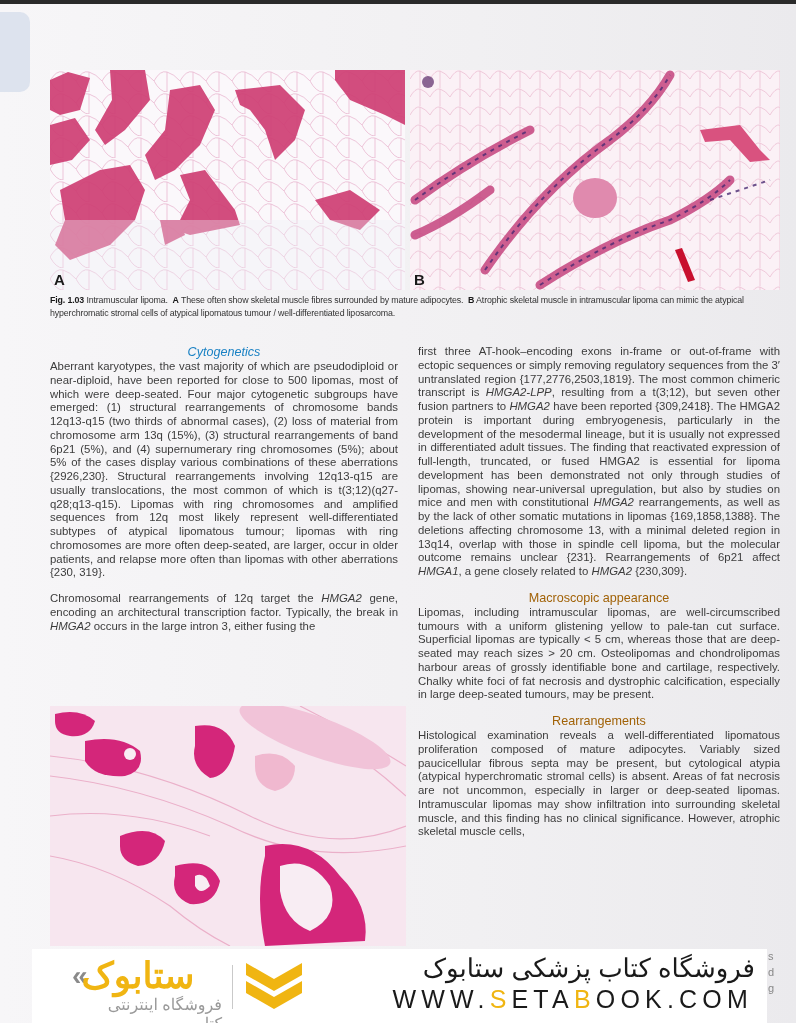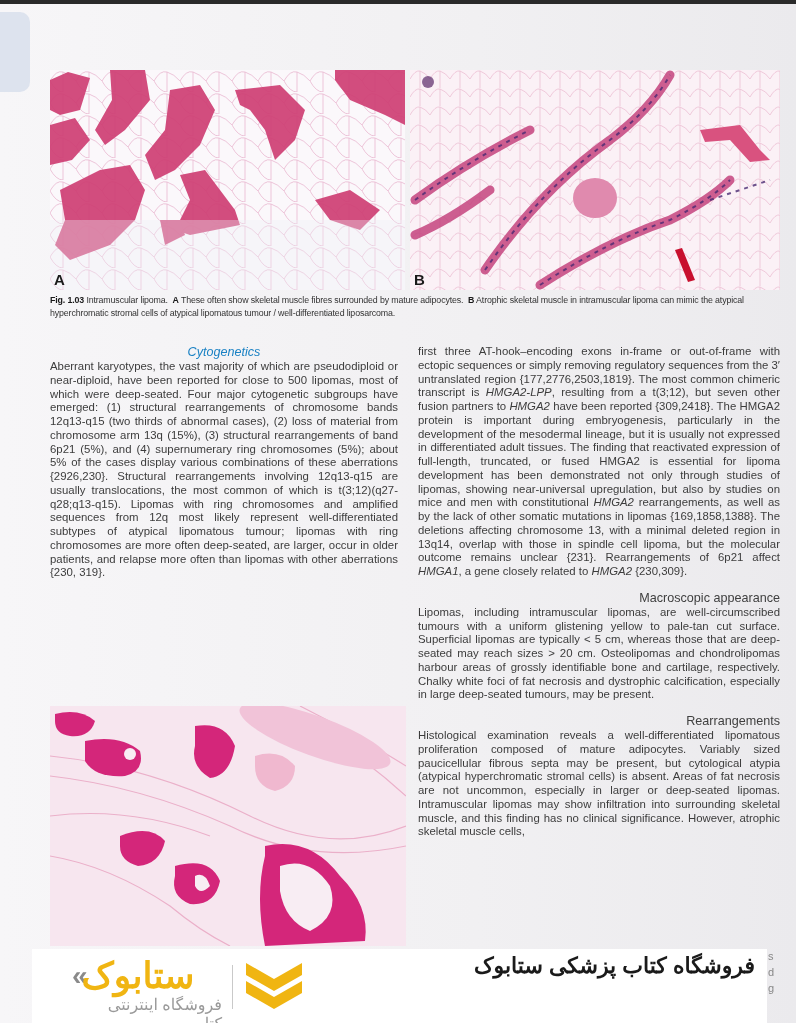--- a/index.html
+++ b/index.html
@@ -22,35 +22,35 @@
     .fig-label { position: absolute; left: 4px; bottom: 2px; font-weight: bold; font-size: 15px; color: #1a1a1a; font-family: "Liberation Sans", sans-serif; }
     .fig svg { position: absolute; left: 0; top: 0; }
 
     .caption { position: absolute; left: 50px; top: 293px; width: 730px; font-size: 9.6px; line-height: 13px; color: #333; letter-spacing: -0.15px; font-family: "Liberation Sans", sans-serif; transform: scaleX(0.92); transform-origin: left top; width: 795px; }
     .caption b { font-weight: bold; color: #1a1a1a; }
 
     .col { position: absolute; font-size: 11.4px; line-height: 13.75px; text-align: justify; color: #3c3c3c; }
     .col-left { left: 50px; top: 345px; width: 348px; }
     .col-right { left: 418px; top: 345px; width: 362px; }
     .h-blue { color: #1b82c4; font-style: italic; font-size: 12.6px; line-height: 15px; text-align: center; }
-    .h-dark { color: #404040; font-size: 12.6px; line-height: 15px; text-align: right; }
+    .h-dark { color: #a16207; font-size: 12.6px; line-height: 15px; text-align: center; }
     .p { display: block; }
     .gap { height: 12px; }
     i { font-style: italic; }
 
     
     .banner { position: absolute; left: 32px; top: 949px; width: 735px; height: 74px; background: #ffffff; }
     .logo-text-wrap { position: absolute; left: 40px; top: 12px; width: 150px; height: 56px; }
     .logo-main { position: absolute; left: 0; top: 0; display: flex; align-items: center; gap: 2px; }
     .chev { color: #8a8a8a; font-size: 28px; font-weight: bold; letter-spacing: -8px; line-height: 30px; }
     .logo-word { color: #f0b512; font-size: 36px; font-weight: bold; line-height: 30px; letter-spacing: 1px; }
     .logo-sub { position: absolute; left: 14px; top: 34px; font-size: 16px; color: #9a9a9a; direction: rtl; }
     .logo-divider { position: absolute; left: 200px; top: 16px; width: 1px; height: 44px; background: #c9c9c9; }
     .logo-mark { position: absolute; left: 212px; top: 10px; }
-    .store-name { position: absolute; right: 12px; top: 4px; font-size: 22px; color: #1a1a1a; direction: rtl; text-align: right; font-weight: bold; }
+    .store-name { position: absolute; right: 12px; top: 4px; font-size: 26px; color: #1a1a1a; direction: rtl; text-align: right; }
     .store-url { position: absolute; right: 14px; top: 36px; font-size: 25px; letter-spacing: 5.2px; color: #1a1a1a; font-family: "Liberation Sans", sans-serif; }
     .store-url .y { color: #f0b512; }
     .edge-letters { position: absolute; left: 768px; top: 948px; width: 14px; font-size: 11px; line-height: 16px; color: #888; }
   </style>
 </head>
 <body>
 
 <div class="top-edge"></div>
 <div class="page"></div>
 <div class="tab-shadow"></div>
@@ -116,20 +116,21 @@
   <b>A</b>
   <span>These often show skeletal muscle fibres surrounded by mature adipocytes.</span>&nbsp;
   <b>B</b>
   <span>Atrophic skeletal muscle in intramuscular lipoma can mimic the atypical hyperchromatic stromal cells of atypical lipomatous tumour / well-differentiated liposarcoma.</span>
 </div>
 
 <div class="col col-left">
   <div class="h-blue">Cytogenetics</div>
   <span class="p">Aberrant karyotypes, the vast majority of which are pseudodiploid or near-diploid, have been reported for close to 500 lipomas, most of which were deep-seated. Four major cytogenetic subgroups have emerged: (1) structural rearrangements of chromosome bands 12q13-q15 (two thirds of abnormal cases), (2) loss of material from chromosome arm 13q (15%), (3) structural rearrangements of band 6p21 (5%), and (4) supernumerary ring chromosomes (5%); about 5% of the cases display various combinations of these aberrations {2926,230}. Structural rearrangements involving 12q13-q15 are usually translocations, the most common of which is t(3;12)(q27-q28;q13-q15). Lipomas with ring chromosomes and amplified sequences from 12q most likely represent well-differentiated subtypes of atypical lipomatous tumour; lipomas with ring chromosomes are more often deep-seated, are larger, occur in older patients, and relapse more often than lipomas with other aberrations {230, 319}.</span>
   <div class="gap"></div>
+  <span class="p"><span>Chromosomal rearrangements of 12q target the </span><i>HMGA2</i><span> gene, encoding an architectural transcription factor. Typically, the break in </span><i>HMGA2</i><span> occurs in the large intron 3, either fusing the</span></span>
 </div>
 
 <div class="fig fig-c">
   <svg width="356" height="240" viewBox="0 0 356 240">
     <rect width="356" height="240" fill="#f7e6ef"></rect>
     <g stroke="#e8a3c0" stroke-width="1.2" fill="none" opacity="0.8">
       <path d="M0 50 Q100 60 200 110 Q280 150 356 120"></path>
       <path d="M0 70 Q90 80 180 120 Q260 160 356 140"></path>
       <path d="M0 110 Q80 100 160 130"></path>
       <path d="M0 150 Q60 160 120 200 Q150 225 180 240"></path>
@@ -173,19 +174,20 @@
       <span class="logo-word">ستابوک</span>
     </div>
     <div class="logo-sub">فروشگاه اینترنتی کتاب</div>
   </div>
   <div class="logo-divider"></div>
   <svg class="logo-mark" width="60" height="56" viewBox="0 0 60 56">
     <path d="M2 4 L30 20 L58 4 L58 16 L30 32 L2 16Z" fill="#f0b512"></path>
     <path d="M2 22 L30 38 L58 22 L58 34 L30 50 L2 34Z" fill="#f0b512"></path>
   </svg>
   <div class="store-name">فروشگاه کتاب پزشکی ستابوک</div>
+  <div class="store-url"><span>WWW.</span><span class="y">S</span><span>ETA</span><span class="y">B</span><span>OOK.COM</span></div>
 </div>
 
 <div class="edge-letters">
   <div>s</div>
   <div>d</div>
   <div>g</div>
 </div>
 
 </body></html>

